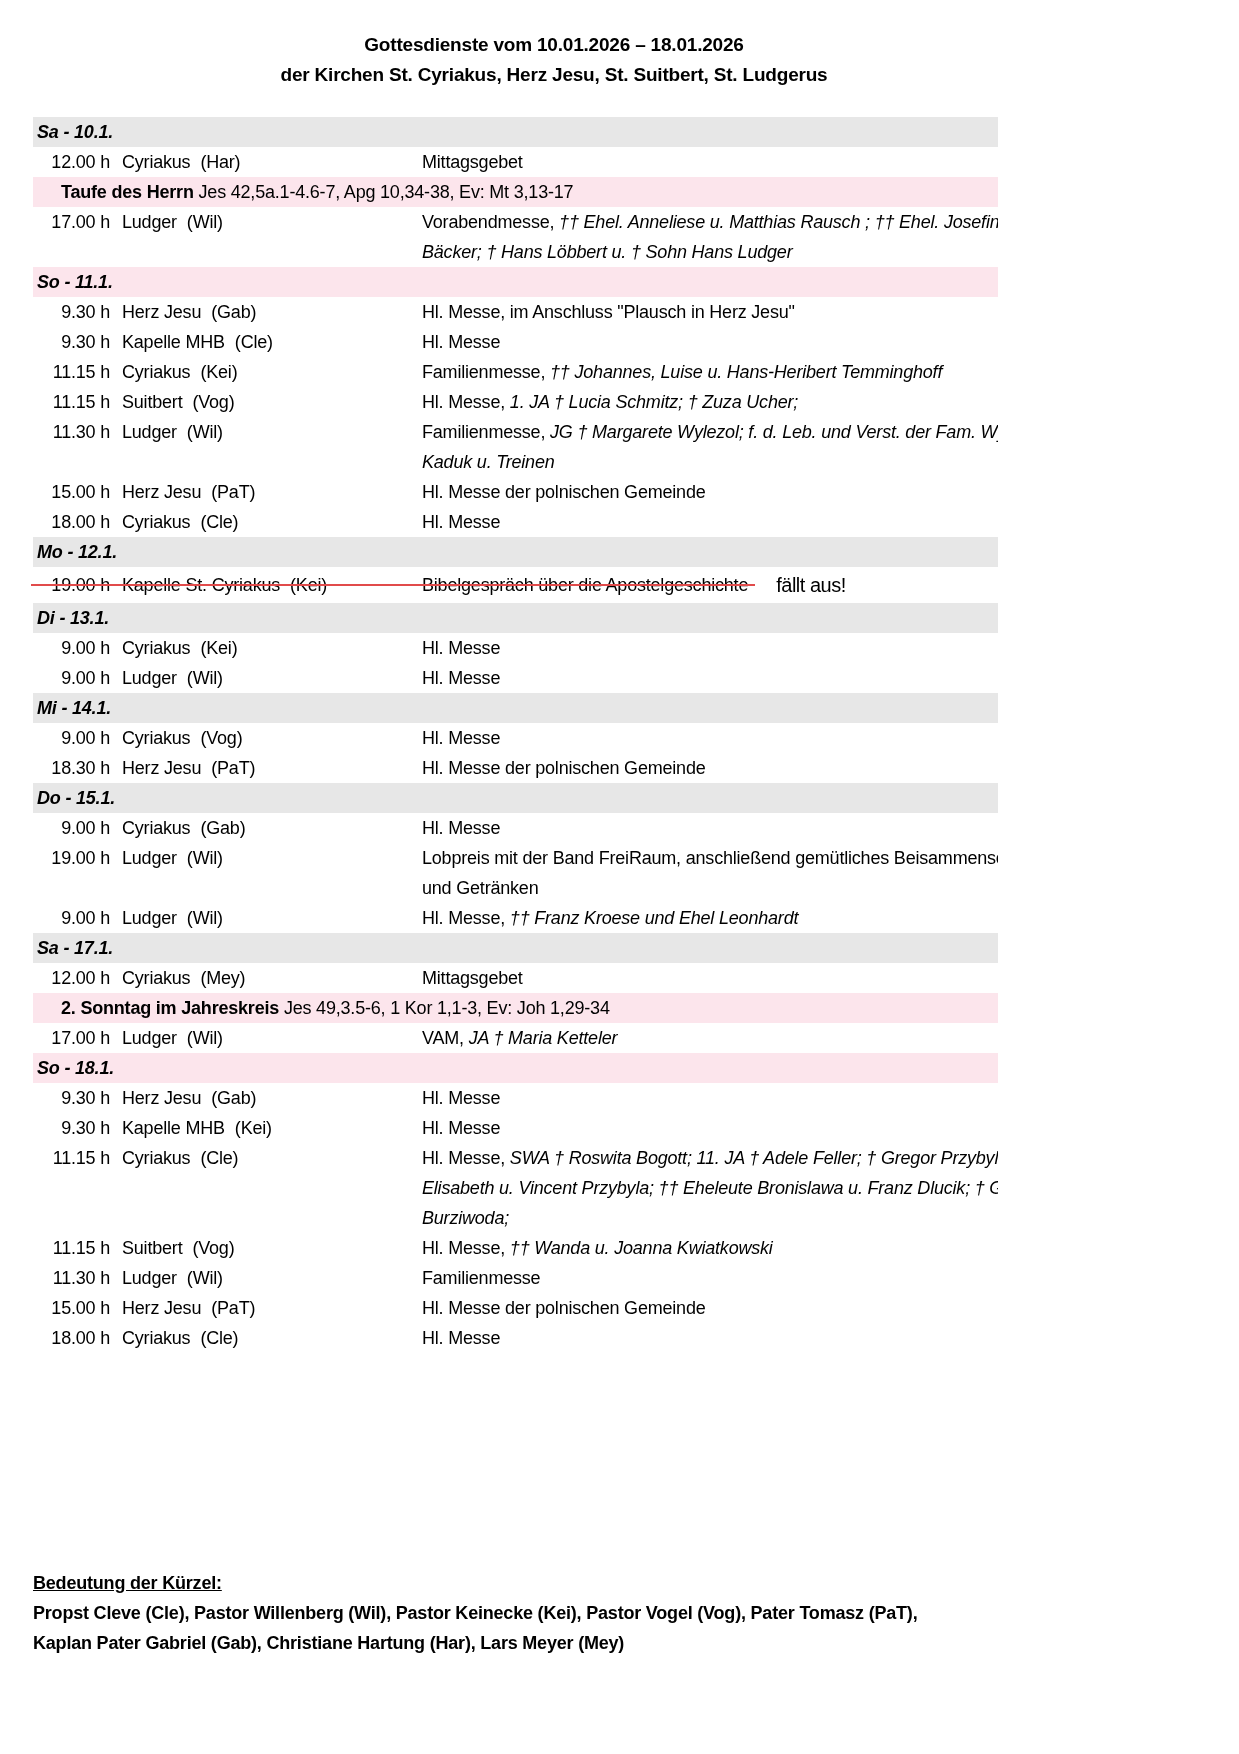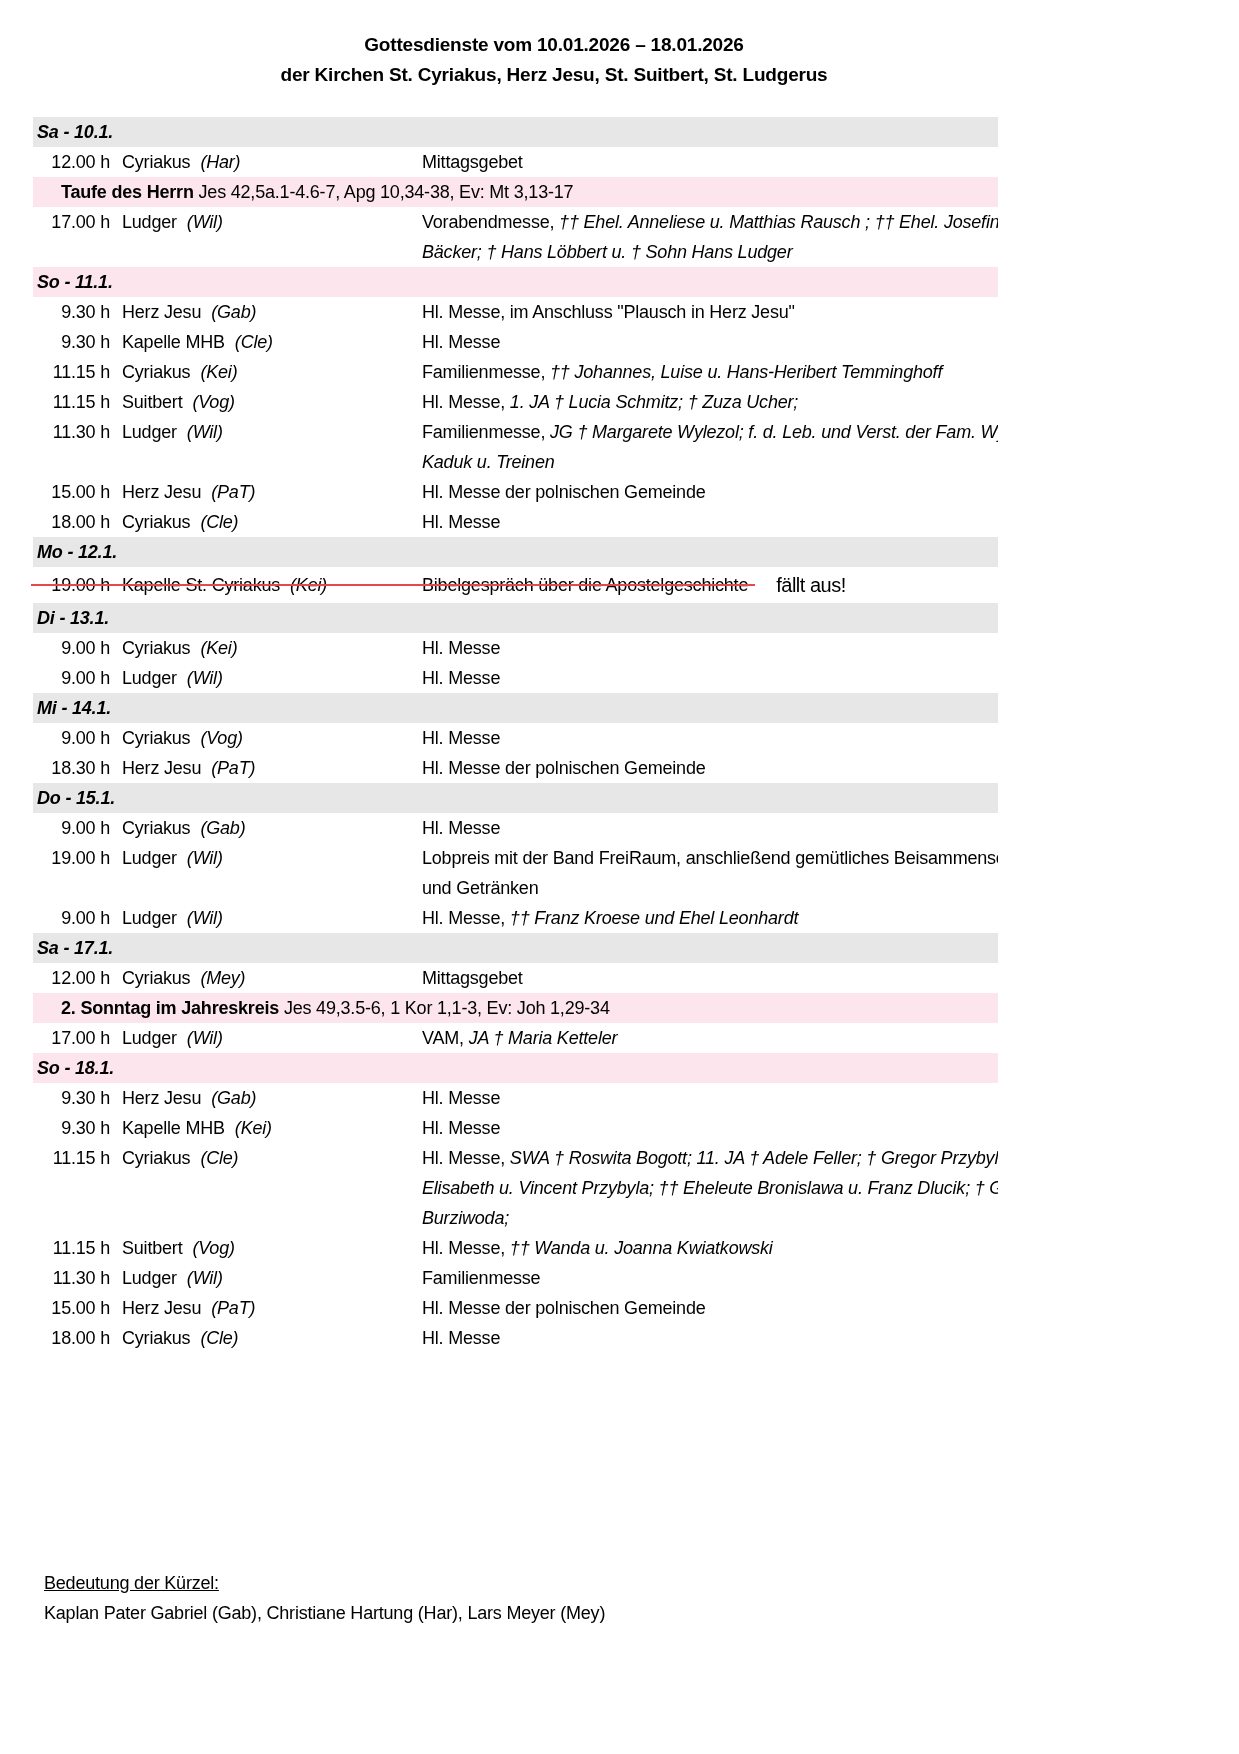--- a/index.html
+++ b/index.html
@@ -12,32 +12,32 @@
   .titles{width:1042px;text-align:center;font-weight:bold;font-size:19px;line-height:30px;}
   .schedule{margin-top:27px;width:1175px;}
   .day-header{min-height:30px;line-height:30px;font-weight:bold;padding-left:4px;font-style:italic;}
   .bg-gray{background:var(--gray,#e7e7e7);}
   .bg-pink{background:var(--pink,#fce5ec);}
   .row{display:flex;align-items:flex-start;line-height:30px;min-height:30px;}
   .feast-row{display:block;padding-left:28px;}
   .feast-name{font-weight:bold;}
   .time{width:77px;text-align:right;flex:none;white-space:nowrap;}
   .church-group{margin-left:12px;width:300px;flex:none;white-space:nowrap;}
-  .abbr{margin-left:10px;font-style:italic;}
+  .abbr{margin-left:10px;}
   .desc{flex:1 1 auto;max-width:690px;}
   .intention{font-style:italic;}
   .cancelled-row{min-height:36px;align-items:center;}
   .strike-wrap{display:flex;position:relative;align-items:flex-start;line-height:30px;}
   .strike-wrap::after{
     content:"";position:absolute;left:-2px;right:-7px;top:50%;margin-top:-1px;
     height:2px;background:var(--red,#e14b4b);
   }
   .strike-wrap .desc{flex:none;max-width:none;white-space:nowrap;}
   .cancel-note{font-size:20px;line-height:34px;margin-left:28px;letter-spacing:-0.5px;white-space:nowrap;}
-  .legend{position:absolute;left:44px;top:1568px;right:30px;line-height:30px;}
+  .legend{position:absolute;left:33px;top:1568px;right:30px;line-height:30px;font-weight:bold;}
   .legend-heading{text-decoration:underline;}
 </style>
 </head>
 <body>
 
 <div class="page">
   <div class="content">
     <div class="titles">
       <div>Gottesdienste vom 10.01.2026 – 18.01.2026</div>
       <div>der Kirchen St. Cyriakus, Herz Jesu, St. Suitbert, St. Ludgerus</div>
@@ -201,15 +201,16 @@
           <div class="row service-row">
             <span class="time">18.00 h</span>
             <span class="church-group"><span class="church">Cyriakus</span><span class="abbr">(Cle)</span></span>
             <span class="desc"><span class="desc-text">Hl. Messe</span></span>
           </div>
         </section>
       </div>
   </div>
   <div class="legend">
     <div class="legend-heading">Bedeutung der Kürzel:</div>
+    <div>Propst Cleve (Cle), Pastor Willenberg (Wil), Pastor Keinecke (Kei), Pastor Vogel (Vog), Pater Tomasz (PaT),</div>
     <div>Kaplan Pater Gabriel (Gab), Christiane Hartung (Har), Lars Meyer (Mey)</div>
   </div>
 </div>
 
 </body></html>

